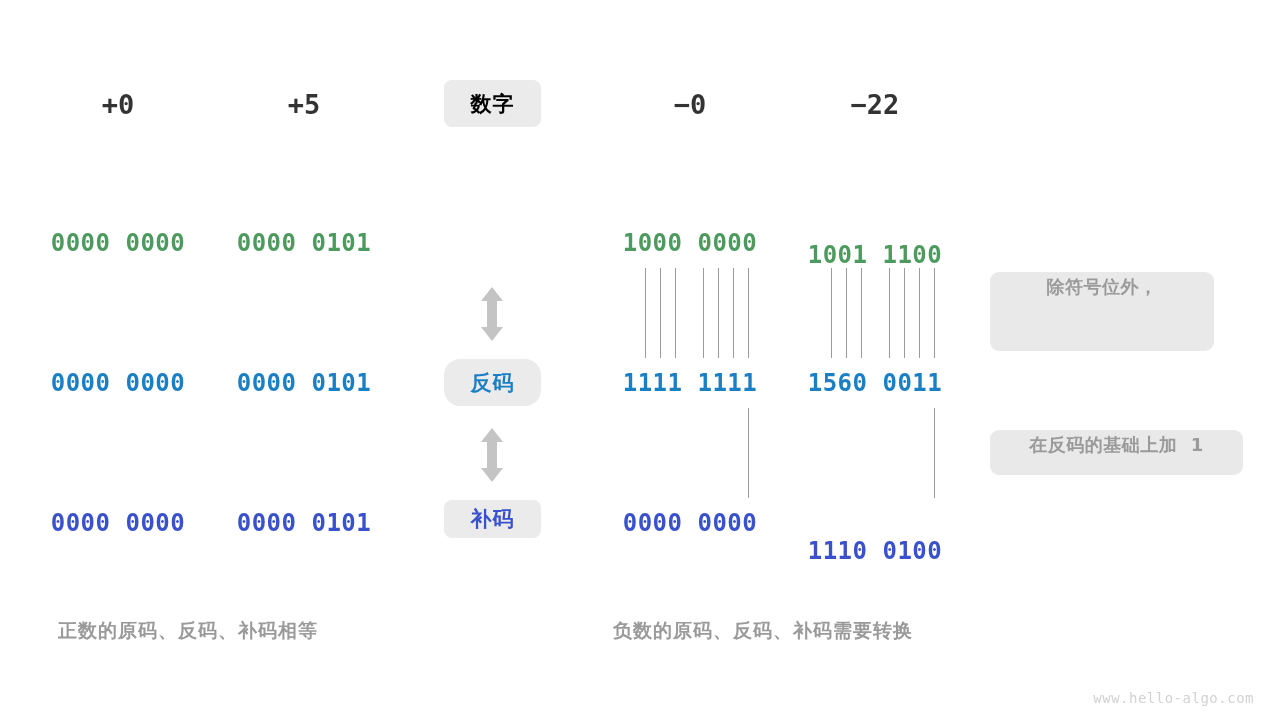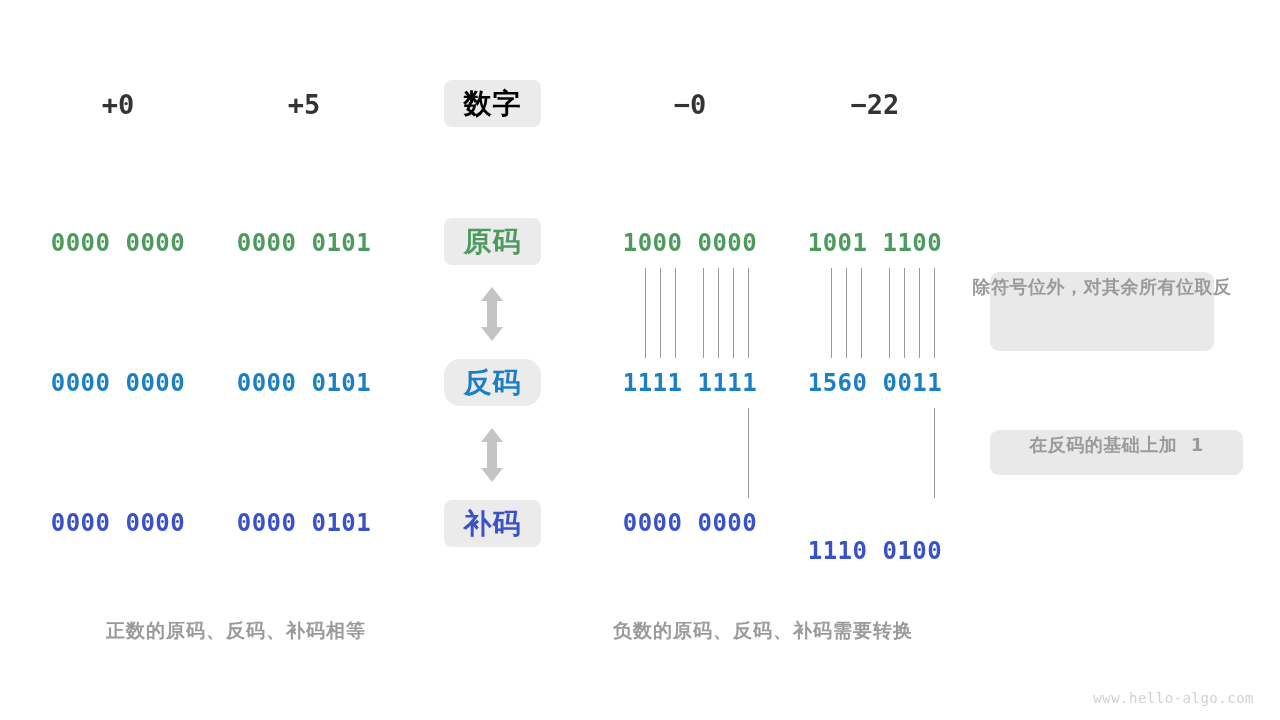--- a/index.html
+++ b/index.html
@@ -51,21 +51,21 @@
 
   
   .badge {
     position: absolute;
     display: flex;
     align-items: center;
     justify-content: center;
     background: #ebebeb;
     border-radius: 8px;
     font-family: "DejaVu Sans", sans-serif;
-    font-size: 28px;
+    font-size: 21px;
     font-weight: bold;
     letter-spacing: 1px;
   }
 
   
   .dblarrow {
     position: absolute;
     width: 28px;
     height: 56px;
   }
@@ -133,45 +133,42 @@
   </div>
 
   <div class="cell num" style="left:610px; top:86px; width:160px; height:36px;">−0</div>
 
   <div class="cell num" style="left:795px; top:86px; width:160px; height:36px;">−22</div>
 
   <div class="cell bits c-green" style="left:38px; top:226px; width:160px; height:34px;">0000 0000</div>
 
   <div class="cell bits c-green" style="left:224px; top:226px; width:160px; height:34px;">0000 0101</div>
 
-  <div class="badge" style="left:444px; top:218px; width:97px; height:47px;">
-    <span style="color:#4d9a5f;">原码</span>
-  </div>
 
   <div class="cell bits c-green" style="left:610px; top:226px; width:160px; height:34px;text-align:right;">1000 0000</div>
 
-  <div class="cell bits c-green" style="left:795px; top:226px; width:160px; height:34px;">1001 1100</div>
+  <div class="cell bits c-green" style="left:795px; top:238px; width:160px; height:34px;">1001 1100</div>
 
   <div class="cell bits c-blue" style="left:38px; top:366px; width:160px; height:34px;">0000 0000</div>
 
   <div class="cell bits c-blue" style="left:224px; top:366px; width:160px; height:34px;">0000 0101</div>
 
   <div class="badge" style="left:444px; top:359px; width:97px; height:47px;border-radius:16px;">
     <span style="color:#1b7fc4;">反码</span>
   </div>
 
   <div class="cell bits c-blue" style="left:610px; top:366px; width:160px; height:34px;">1111 1111</div>
 
   <div class="cell bits c-blue" style="left:795px; top:366px; width:160px; height:34px;">1560 0011</div>
 
   <div class="cell bits c-indigo" style="left:38px; top:506px; width:160px; height:34px;">0000 0000</div>
 
   <div class="cell bits c-indigo" style="left:224px; top:506px; width:160px; height:34px;">0000 0101</div>
 
-  <div class="badge" style="left:444px; top:500px; width:97px; height:47px;">
+  <div class="badge" style="left:444px; top:500px; width:97px; height:38px;">
     <span style="color:#3a51cc;">补码</span>
   </div>
 
   <div class="cell bits c-indigo" style="left:610px; top:506px; width:160px; height:34px;">0000 0000</div>
 
   <div class="cell bits c-indigo" style="left:795px; top:534px; width:160px; height:34px;">1110 0100</div>
 
   <div class="dblarrow" style="left:478px; top:286px;">
     <svg width="28" height="56" viewBox="0 0 28 56">
       <path d="M14 1 L25 15 L19 15 L19 41 L25 41 L14 55 L3 41 L9 41 L9 15 L3 15 Z" fill="#c4c4c4"></path>
@@ -198,26 +195,25 @@
   <div class="tick" style="left:889px;  top:268px; height:90px;"></div>
   <div class="tick" style="left:904px;  top:268px; height:90px;"></div>
   <div class="tick" style="left:919px;  top:268px; height:90px;"></div>
   <div class="tick" style="left:934px;  top:268px; height:90px;"></div>
 
   <div class="tick" style="left:748px;  top:408px; height:90px;"></div>
   <div class="tick" style="left:934px;  top:408px; height:90px;"></div>
 
   <div class="note" style="left:990px; top:272px; width:224px; height:79px;">
     <span>除符号位外，</span>
-    <span>对其余所有位取反</span>
   </div>
 
   <div class="note" style="left:990px; top:430px; width:253px; height:45px;">
     <span>在反码的基础上加  1</span>
   </div>
 
-  <div class="caption" style="left:58px; top:618px;margin-left:48px;">正数的原码、反码、补码相等</div>
+  <div class="caption" style="left:58px; top:618px;">正数的原码、反码、补码相等</div>
 
   <div class="caption" style="left:613px; top:618px;">负数的原码、反码、补码需要转换</div>
 
   <div class="watermark">www.hello-algo.com</div>
 
 </div>
 
 </body></html>

